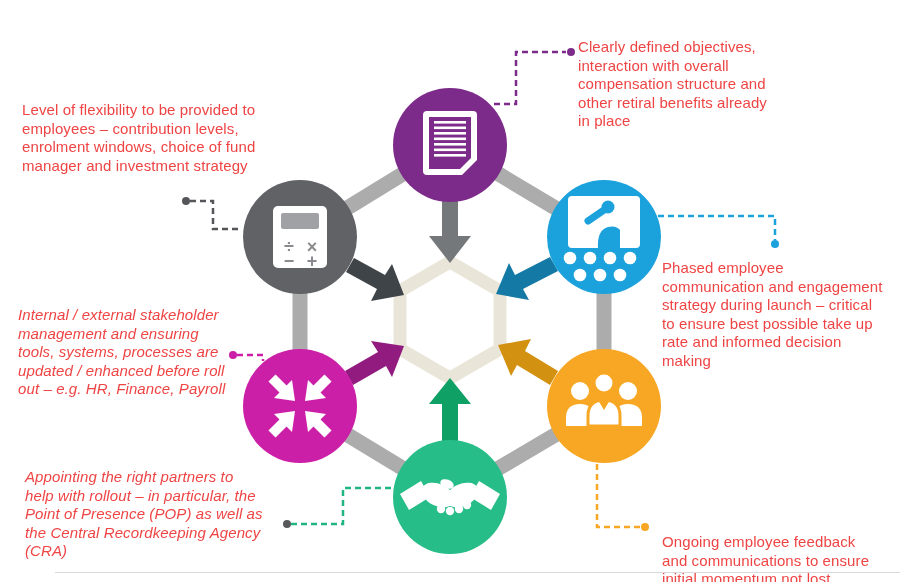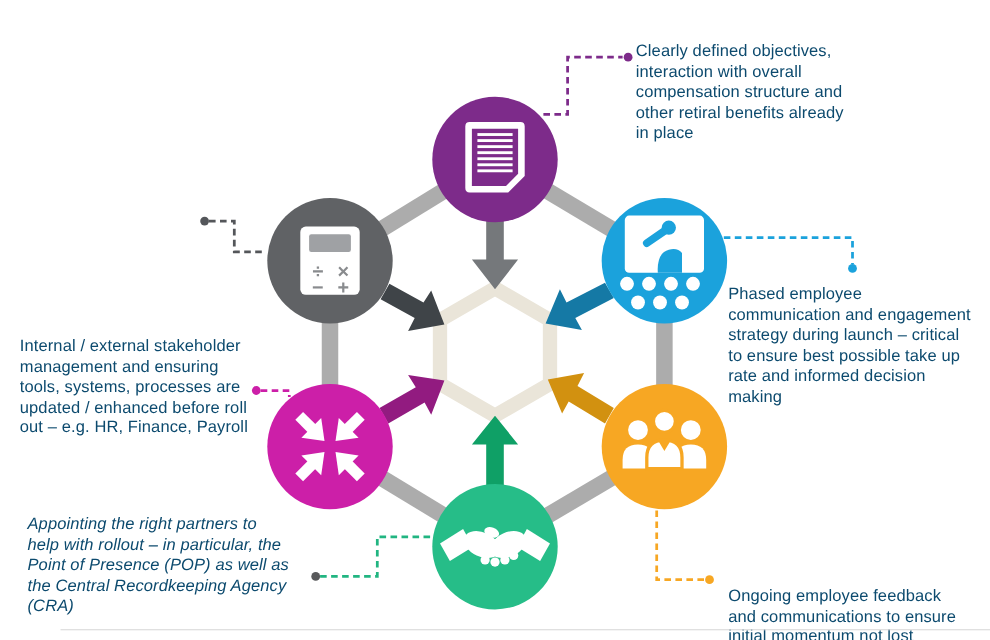--- a/index.html
+++ b/index.html
@@ -1,21 +1,21 @@
 <!DOCTYPE html>
 <html><head>
 <meta charset="utf-8">
 <style>
   html,body{margin:0;padding:0;background:#fff;}
   .canvas{
     position:relative;width:900px;height:582px;background:#ffffff;overflow:hidden;
     font-family:"Liberation Sans","DejaVu Sans",sans-serif;
   }
   .note{
-    position:absolute;font-size:15px;line-height:18.5px;color:#0c4a6e;
+    position:absolute;font-size:15px;line-height:18.5px;color:#ef4444;
     white-space:pre-line;letter-spacing:0.1px;
   }
   .diagram-svg{position:absolute;left:0;top:0;}
   .footer-line{position:absolute;left:55px;right:0;top:572px;height:1px;background:#d9d9d9;}
   .calc-sym{font-family:"Liberation Sans",sans-serif;font-size:18px;font-weight:bold;fill:#898b8e;}
 </style>
 </head>
 <body>
 
 <div class="canvas">
@@ -151,29 +151,33 @@
       <circle cx="287" cy="524" r="4" fill="#58595b"></circle>
     </g>
   </svg>
 
   <div class="note" style="left:578px;top:38px;width:230px;">Clearly defined objectives,
 interaction with overall
 compensation structure and
 other retiral benefits already
 in place</div>
 
+  <div class="note" style="left:22px;top:101px;width:262px;">Level of flexibility to be provided to
+employees – contribution levels,
+enrolment windows, choice of fund
+manager and investment strategy</div>
 
   <div class="note" style="left:662px;top:259px;width:240px;">Phased employee
 communication and engagement
 strategy during launch – critical
 to ensure best possible take up
 rate and informed decision
 making</div>
 
-  <div class="note" style="left:18px;top:306px;width:240px;">Internal / external stakeholder
+  <div class="note" style="left:18px;top:306px;width:240px;font-style:italic;">Internal / external stakeholder
 management and ensuring
 tools, systems, processes are
 updated / enhanced before roll
 out – e.g. HR, Finance, Payroll</div>
 
   <div class="note" style="left:662px;top:489px;width:230px;margin-top:44px;">Ongoing employee feedback
 and communications to ensure
 initial momentum not lost</div>
 
   <div class="note" style="left:25px;top:468px;width:262px;font-style:italic;">Appointing the right partners to

